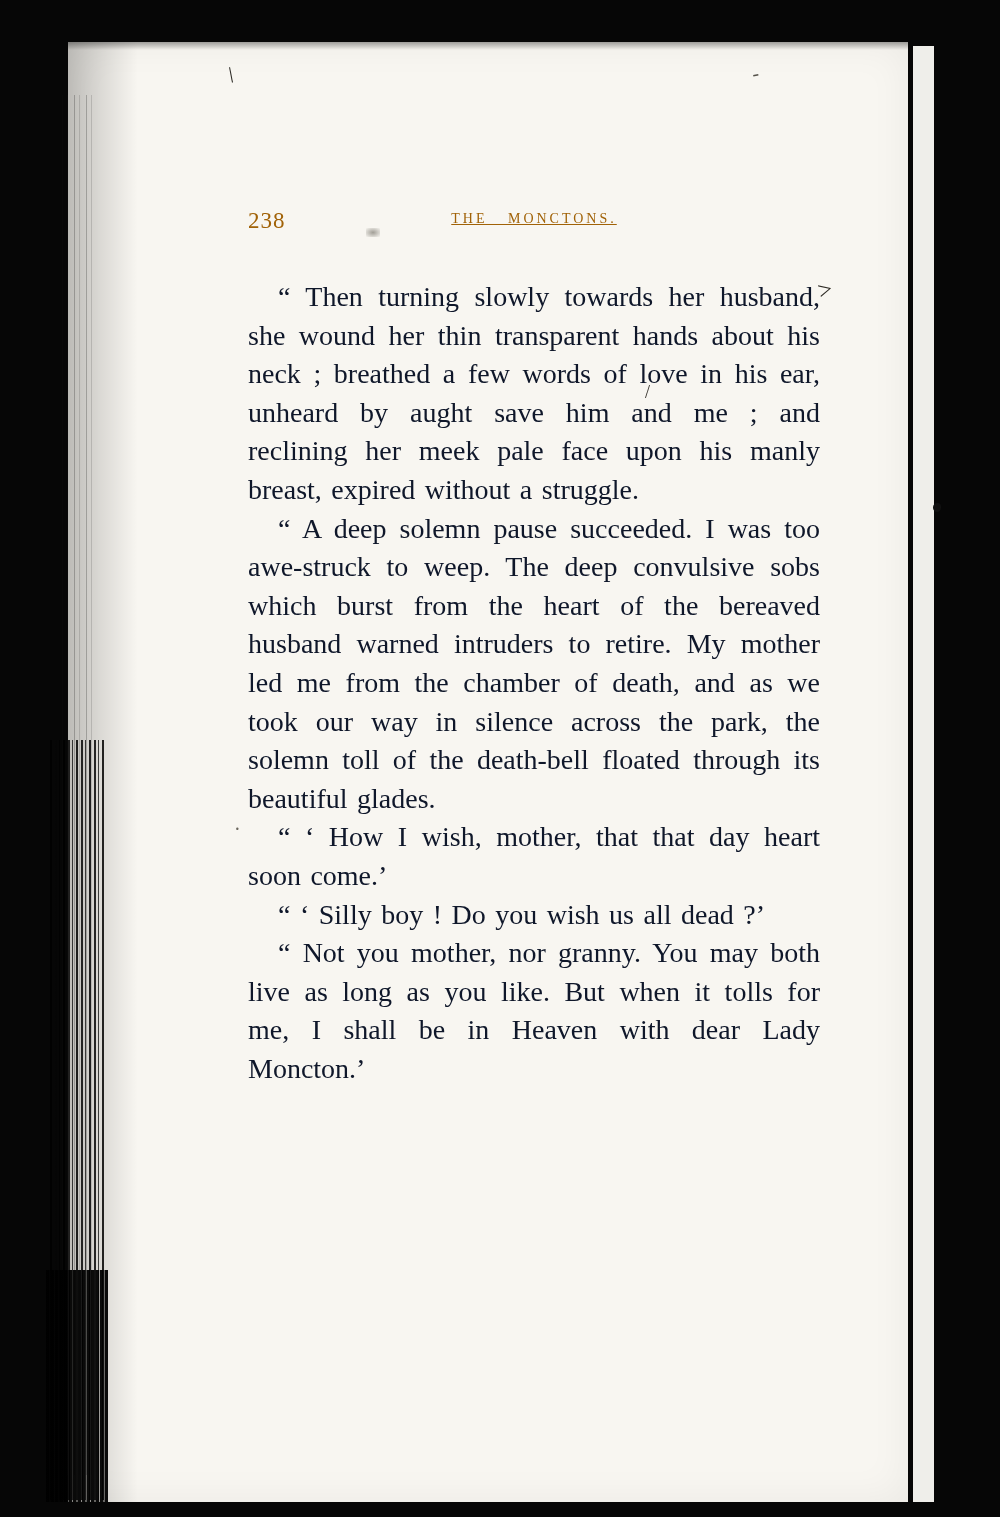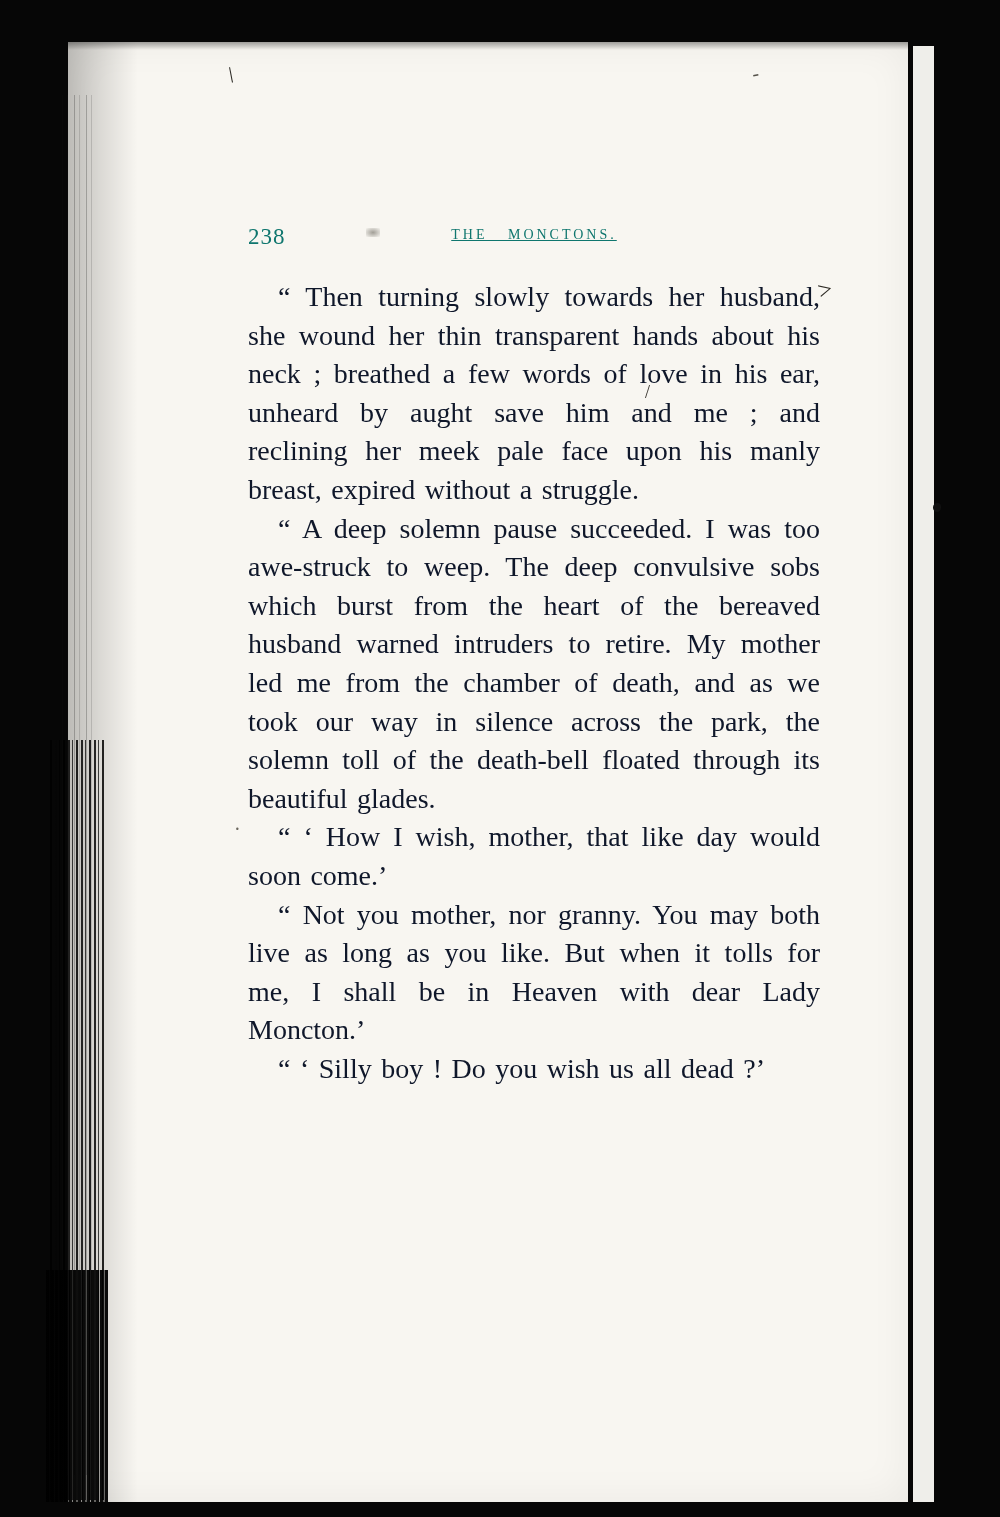--- a/index.html
+++ b/index.html
@@ -42,23 +42,23 @@
     height: 8px;
     background: linear-gradient(180deg, rgba(0,0,0,0.35), rgba(0,0,0,0));
     pointer-events: none;
   }
 
   
   .header {
     position: absolute;
     left: 180px;
     right: 88px;
-    top: 182px;
+    top: 166px;
     height: 30px;
-    color: #0f766e;
+    color: #a16207;
   }
   .page-num {
     position: absolute;
     left: 0;
     top: 0;
     font-size: 23px;
     letter-spacing: 1px;
   }
   .running-title {
     position: absolute;
@@ -202,23 +202,23 @@
 <div class="page">
 
   <div class="header">
     <span class="page-num">238</span>
     <span class="running-title">THE MONCTONS.</span>
   </div>
 
   <div class="body-text">
     <p>“ Then turning slowly towards her husband, she wound her thin transparent hands about his neck ; breathed a few words of love in his ear, unheard by aught save him and me ; and reclining her meek pale face upon his manly breast, expired without a struggle.</p>
     <p>“ A deep solemn pause succeeded.  I was too awe-struck to weep.  The deep convulsive sobs which burst from the heart of the bereaved husband warned intruders to retire.  My mother led me from the chamber of death, and as we took our way in silence across the park, the solemn toll of the death-bell floated through its beautiful glades.</p>
-    <p>“ ‘ How I wish, mother, that like day would soon come.’</p>
+    <p>“ ‘ How I wish, mother, that that day heart soon come.’</p>
+    <p>“ ‘ Silly boy ! Do you wish us all dead ?’</p>
     <p>“ Not you mother, nor granny.  You may both live as long as you like.  But when it tolls for me, I shall be in Heaven with dear Lady Moncton.’</p>
-    <p>“ ‘ Silly boy ! Do you wish us all dead ?’</p>
   </div>
 
 </div>
 
 <div class="streaks-light"></div>
 <div class="streaks-heavy"></div>
 <div class="streaks-bottom"></div>
 
 <div class="right-strip"></div>
 <div class="strip-dot"></div>

